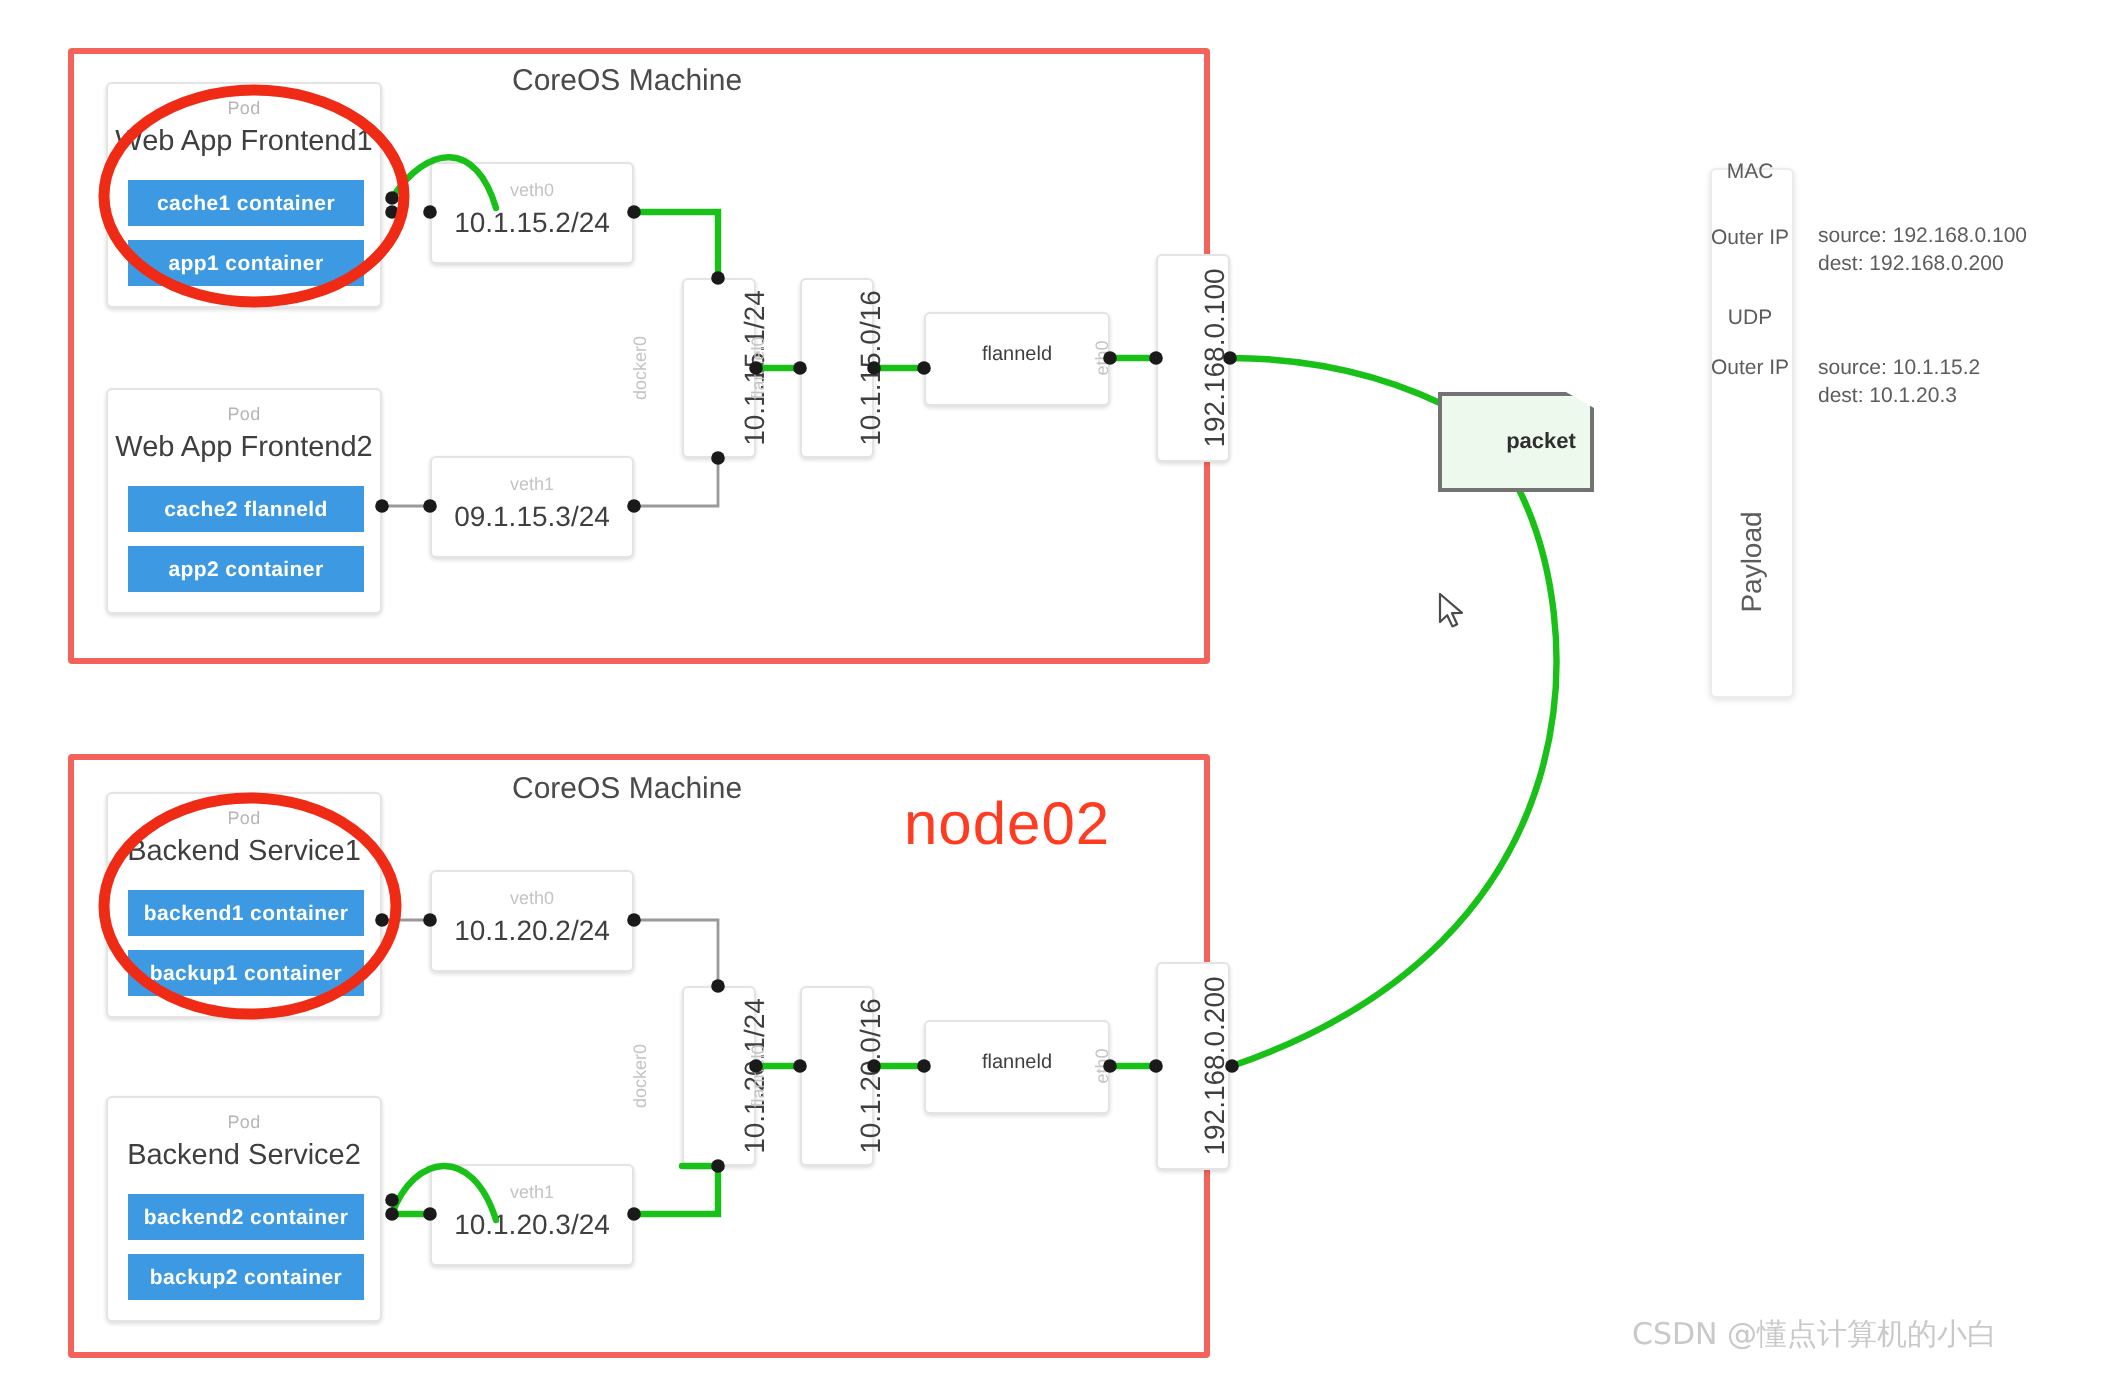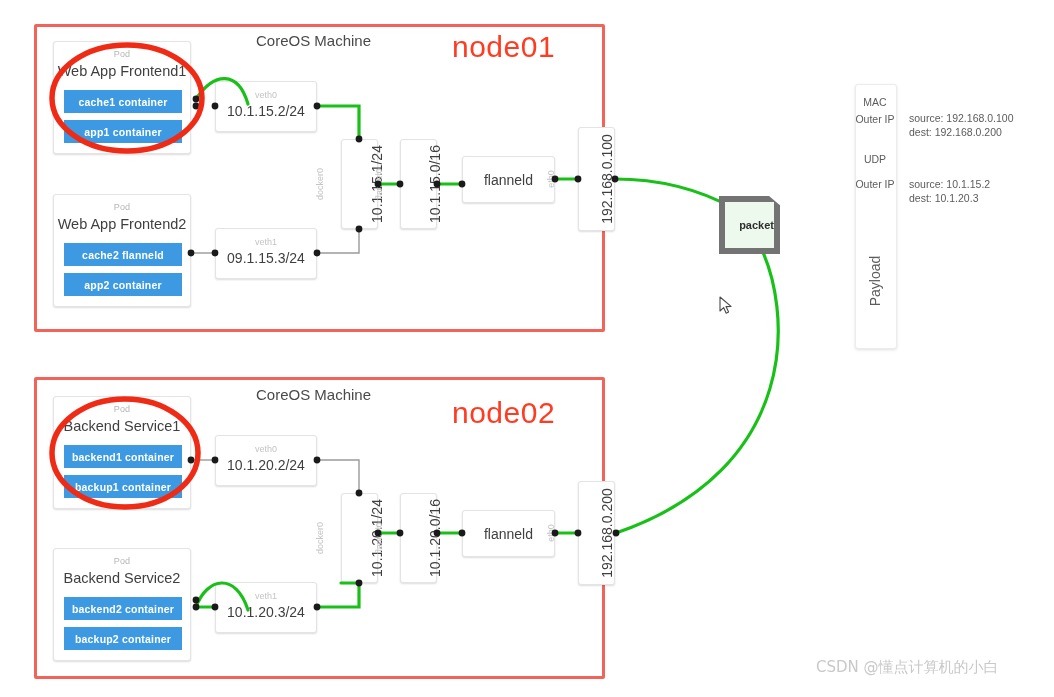--- a/index.html
+++ b/index.html
@@ -28,29 +28,29 @@
   .iface-addr{position:absolute;left:0;right:0;text-align:center;font-size:14px;color:#3f3f3f;}
 
   
   .vbox{}
   .vwrap{position:absolute;left:0;top:0;width:100%;height:100%;
          display:flex;align-items:center;justify-content:center;gap:2px;}
   .vrot{transform:rotate(-90deg);white-space:nowrap;}
   .vname{font-size:9px;color:#c4c4c4;}
   .vaddr{font-size:14px;color:#3f3f3f;}
 
-  .plain-label{position:absolute;left:0;right:0;text-align:center;font-size:14px;color:#3f3f3f;}
+  .plain-label{position:absolute;left:0;right:0;text-align:center;font-size:10px;color:#3f3f3f;}
 
   .machine-label{position:absolute;font-size:15px;color:#4a4a4a;white-space:nowrap;}
   .node-tag{position:absolute;font-size:30px;color:#ff3b21;white-space:nowrap;letter-spacing:.5px;}
 
   
-  .packet{position:absolute;background:#eef9ee;border:6px solid #737373;
+  .packet{position:absolute;background:#eef9ee;border:2px solid #737373;
           clip-path:polygon(0 0, 82% 0, 100% 16%, 100% 100%, 0 100%);
-          display:flex;align-items:center;justify-content:flex-end;}
+          display:flex;align-items:center;justify-content:center;padding-left:25px;}
   .packet span{font-size:11px;font-weight:bold;color:#2f2f2f;}
 
   
   .hdr-panel{position:absolute;background:#ffffff;border:1px solid #ececec;border-radius:3px;
              box-shadow:0 1px 3px rgba(0,0,0,0.12);}
   .hdr-row{position:absolute;left:0;right:0;text-align:center;font-size:10.5px;color:#5c5c5c;line-height:12px;}
   .hdr-vert{position:absolute;left:0;right:0;display:flex;align-items:center;justify-content:center;}
   .hdr-vert span{transform:rotate(-90deg);font-size:14px;color:#5c5c5c;white-space:nowrap;}
   .hdr-note{position:absolute;font-size:10.5px;color:#5c5c5c;line-height:14px;white-space:nowrap;text-align:center;}
 
@@ -58,21 +58,20 @@
              font-family:"DejaVu Sans",sans-serif;}
   .cursor{position:absolute;width:14px;height:19px;}
 </style>
 </head>
 <body>
 
 <div class="stage">
 
   <div class="node-frame" style="left:34px;top:24px;width:565px;height:302px;"></div>
   <div class="machine-label" style="left:256px;top:32px;">CoreOS Machine</div>
-  <div class="node-tag" style="left:452px;top:30px;">node01</div>
 
   <div class="box pod" style="left:53px;top:41px;width:138px;height:113px;">
     <div class="pod-kind" style="top:7px;">Pod</div>
     <div class="pod-title" style="top:21px;">Web App Frontend1</div>
     <div class="ctr" style="left:10px;top:48px;width:118px;height:23px;">cache1 container</div>
     <div class="ctr" style="left:10px;top:78px;width:118px;height:23px;">app1 container</div>
   </div>
 
   <div class="box pod" style="left:53px;top:194px;width:138px;height:113px;">
     <div class="pod-kind" style="top:7px;">Pod</div>
@@ -232,21 +231,21 @@
       <ellipse cx="127" cy="98" rx="75" ry="53"></ellipse>
       <ellipse cx="125" cy="453" rx="73" ry="54"></ellipse>
     </g>
   </svg>
 
   <div class="packet" style="left:719px;top:196px;width:49px;height:46px;">
     <span>packet</span>
   </div>
 
   <div class="hdr-panel" style="left:855px;top:84px;width:40px;height:263px;"></div>
-  <div class="hdr-row" style="left:855px;top:96px;width:40px;">MAC</div>
+  <div class="hdr-row" style="left:855px;top:80px;width:40px;">MAC</div>
   <div class="hdr-row" style="left:855px;top:113px;width:40px;">
     <span>Outer IP</span>
   </div>
   <div class="hdr-row" style="left:855px;top:153px;width:40px;">UDP</div>
   <div class="hdr-row" style="left:855px;top:178px;width:40px;">
     <span>Outer IP</span>
   </div>
   <div class="hdr-vert" style="left:855px;top:236px;width:40px;height:90px;">
     <span>Payload</span>
   </div>

